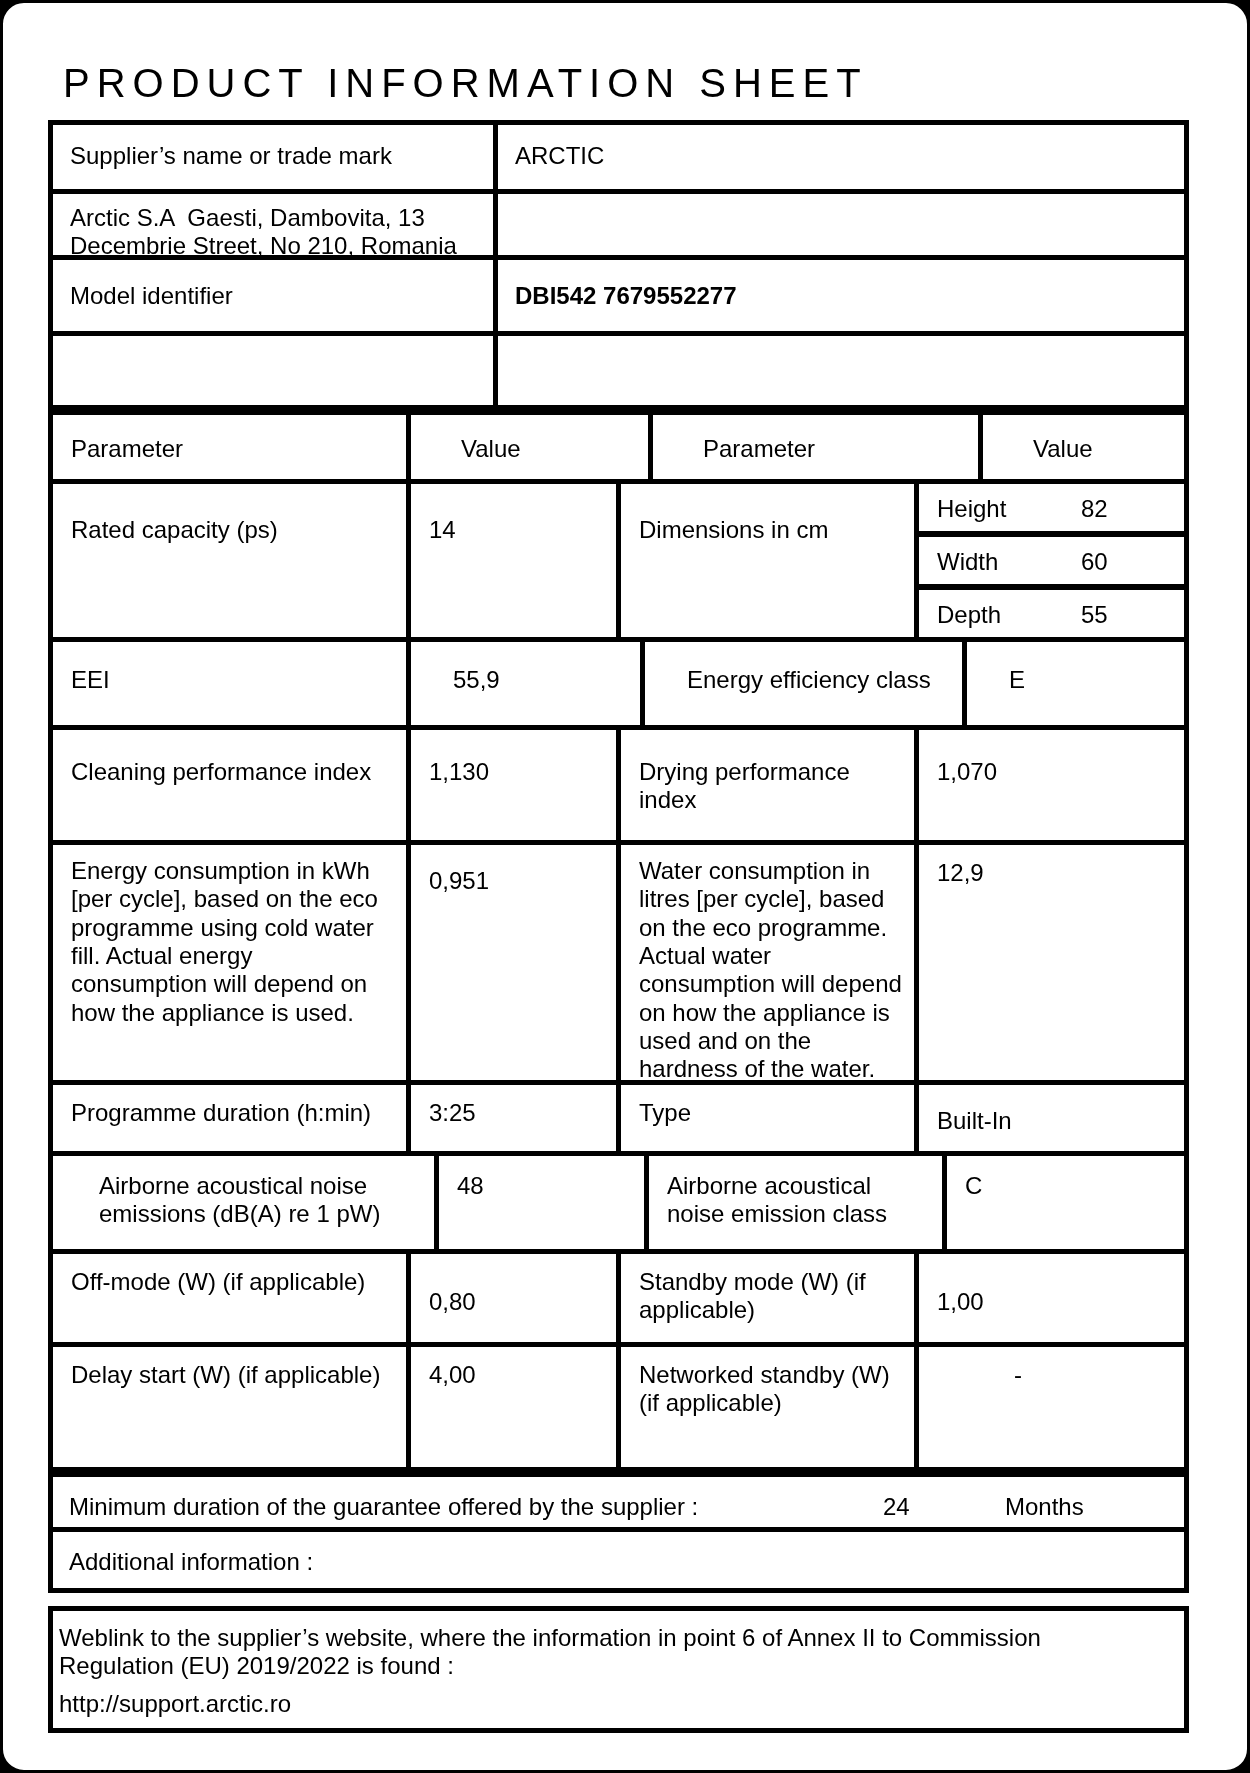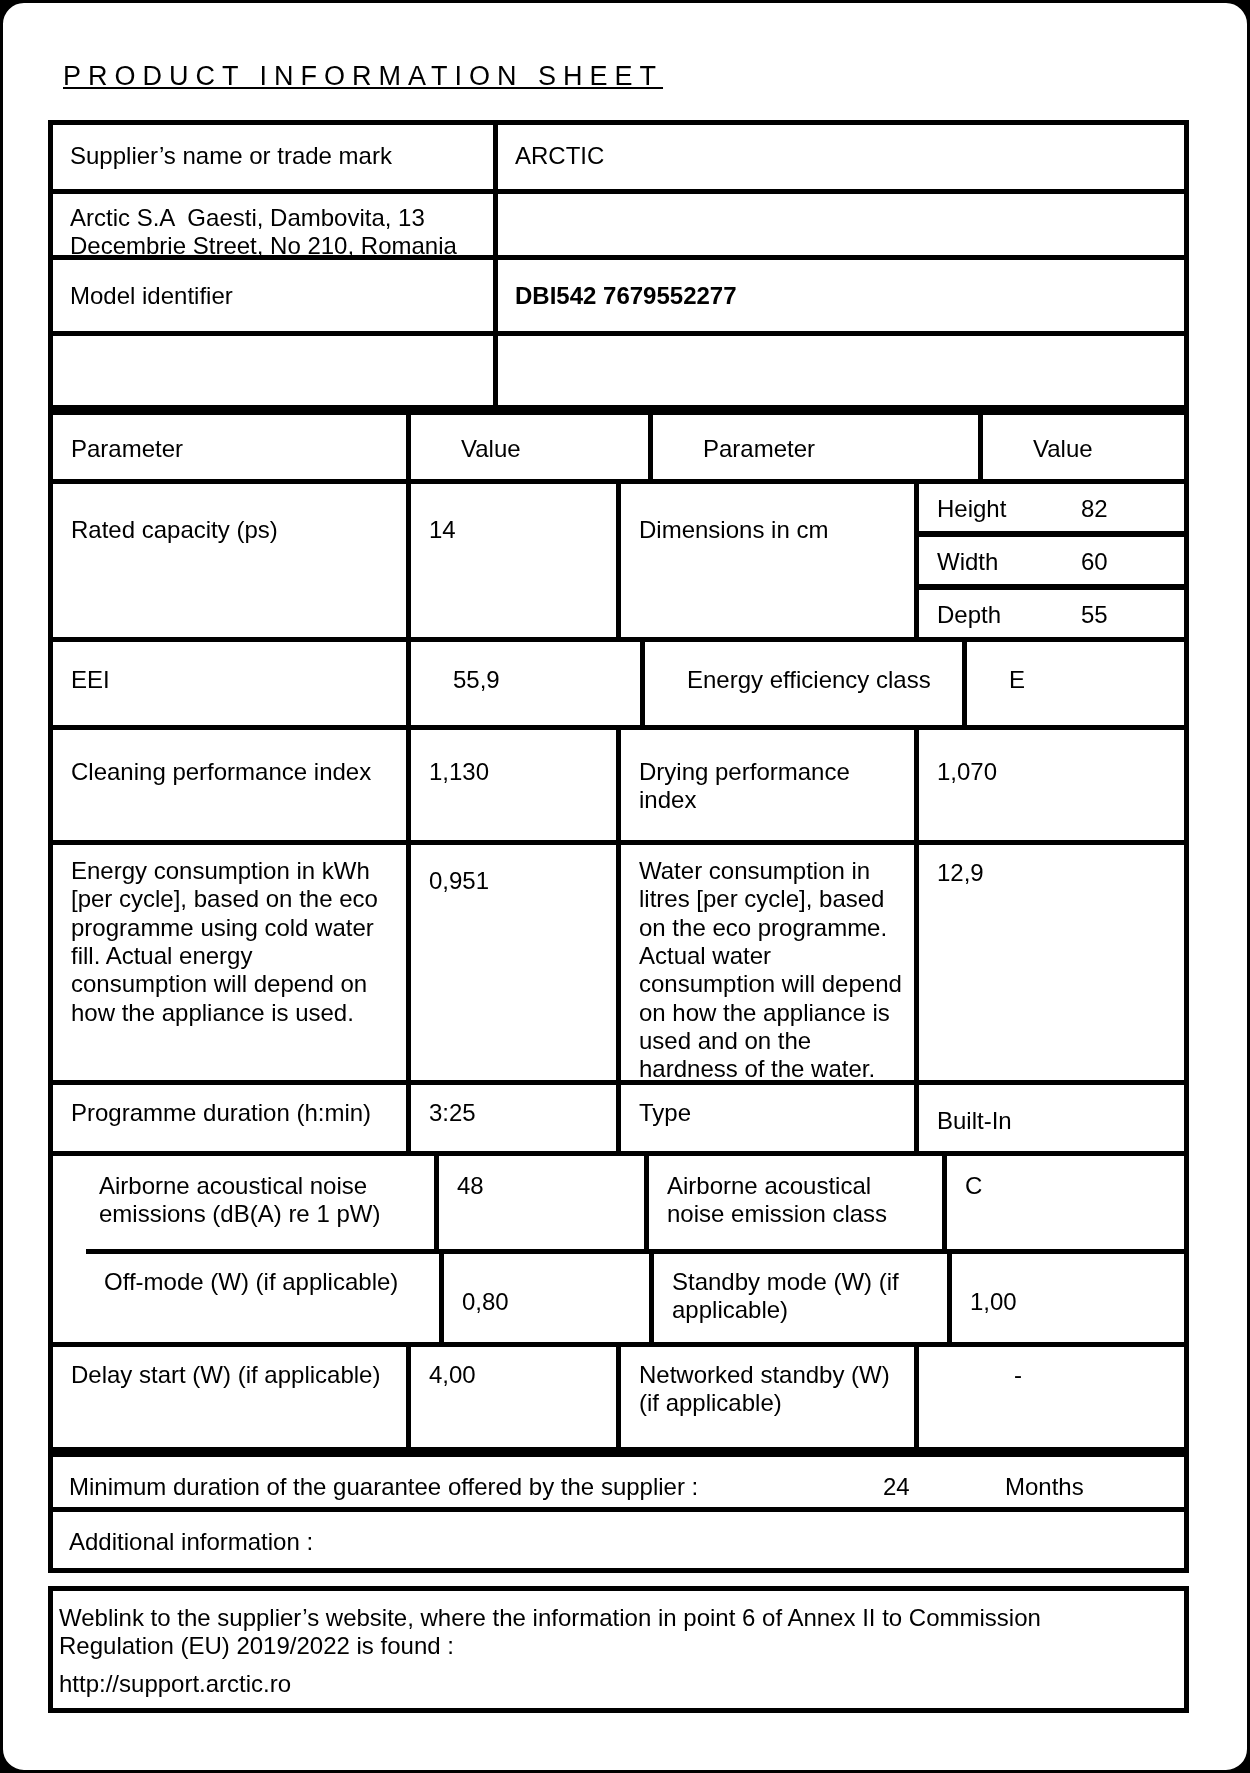--- a/index.html
+++ b/index.html
@@ -7,21 +7,21 @@
   body { font-family:"Liberation Sans", sans-serif; color:#000; }
   .viewport {
     position:relative; width:1250px; height:1773px; background:#000; overflow:hidden;
   }
   .sheet {
     position:absolute; inset:0; background:#fff;
     border:3px solid #000; border-radius:24px;
   }
   .title {
     position:absolute; left:60px; top:58px;
-    font-size:27px; font-weight:400; letter-spacing:7px; white-space:nowrap;text-decoration:underline;
+    font-size:40px; font-weight:400; letter-spacing:7px; white-space:nowrap;
   }
   .stack { position:absolute; left:45px; top:117px; width:1141px; font-size:24px; line-height:1.18; }
 
   
   .tableA { border:5px solid #000; background:#fff; }
   .ta-row { display:grid; grid-template-columns:445px 1fr; }
   .ta-row + .ta-row { border-top:5px solid #000; }
   .ta-row > div:first-child { border-right:5px solid #000; }
   .ta-row > div { padding-left:17px; padding-right:14px; }
   .ta-r0 { height:64px; } .ta-r0 > div { padding-top:17px; }
@@ -38,22 +38,22 @@
   .tb-row > div { padding-left:18px; padding-right:12px; }
   .tb-row > .c1, .tb-row > .c2, .tb-row > .c3 { border-right:5px solid #000; }
   .tb-row > .c4.nopad, .tb-row > .c4.dims-cell { padding:0; }
   .hdr { height:64px;gap:32px; } .hdr > div { padding-top:20px; }
   .r-rated  { height:158px; } .r-rated  > .c1, .r-rated > .c2, .r-rated > .c3 { padding-top:32px; }
   .r-eei    { height:88px;gap:24px;  } .r-eei    > div { padding-top:24px; }
   .r-clean  { height:115px; } .r-clean  > div { padding-top:28px; }
   .r-energy { height:240px; } .r-energy > div { padding-top:12px; }
   .r-prog   { height:71px;  } .r-prog   > div { padding-top:14px; }
   .r-air    { height:98px;padding-left:28px;  } .r-air    > div { padding-top:16px; }
-  .r-off    { height:93px;margin-left:33px;  } .r-off    > div { padding-top:14px; }
-  .r-delay  { height:105px; } .r-delay  > div { padding-top:14px; }
+  .r-off    { height:93px;  } .r-off    > div { padding-top:14px; }
+  .r-delay  { height:125px; } .r-delay  > div { padding-top:14px; }
   .val-low  { padding-top:34px !important; }
   .val-mid  { padding-top:22px !important; }
   .dash-val { padding-left:95px !important; }
 
   
   .dims { display:flex; flex-direction:column; height:100%; }
   .dim-row { flex:1; position:relative; }
   .dim-row + .dim-row { border-top:6px solid #000; }
   .dim-label { position:absolute; left:18px; top:11px; }
   .dim-value { position:absolute; left:162px; top:11px; }

